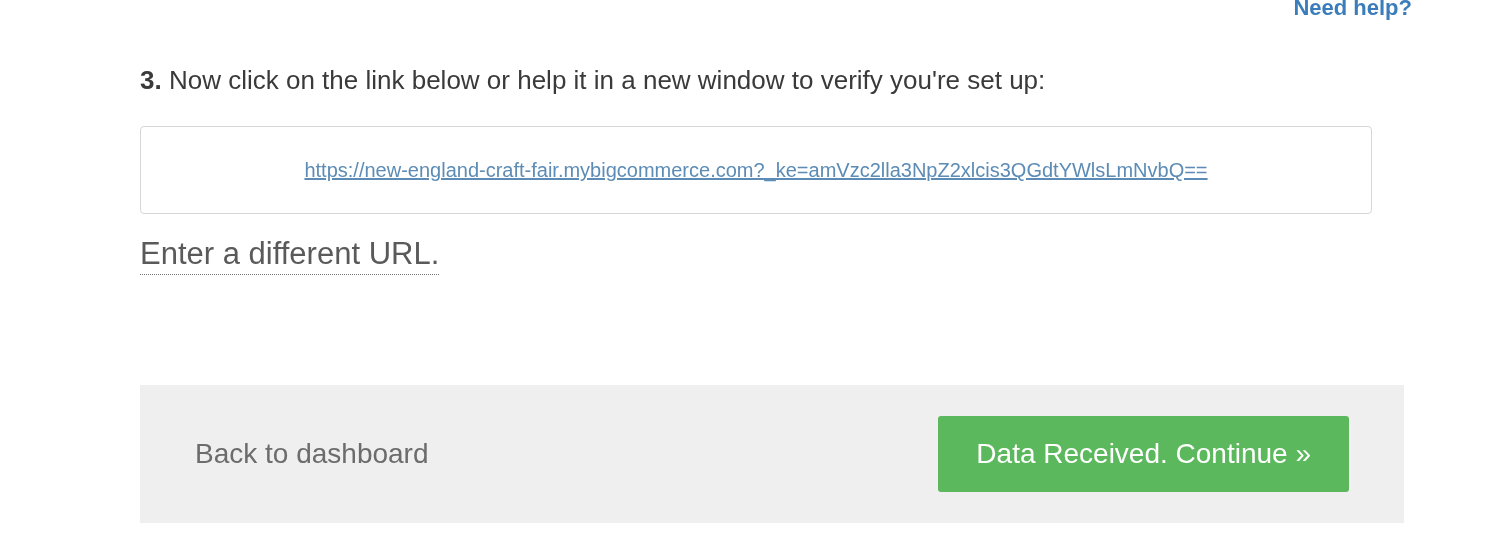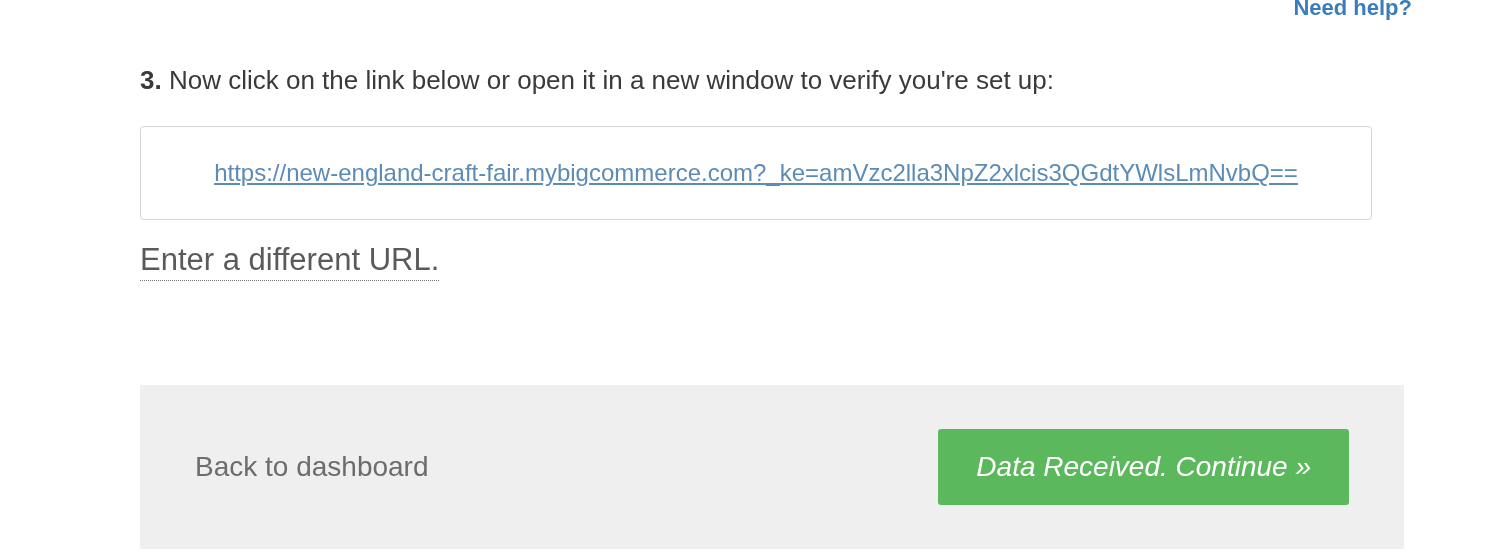--- a/index.html
+++ b/index.html
@@ -36,40 +36,40 @@
     }
     .link-box {
       margin-top: 28px;
       border: 1px solid #d6d6d6;
       border-radius: 4px;
       padding: 28px 20px;
       text-align: center;
     }
     .verify-link {
       color: #5c8cb5;
-      font-size: 24px;
+      font-size: 20px;
       text-decoration: underline;
       line-height: 1.5;
       word-break: break-all;
     }
     .different-url {
       margin-top: 22px;
       font-size: 31px;
       color: #5a5a5a;
       border-bottom: 1px dotted #777;
       display: inline-block;
       padding-bottom: 2px;
       cursor: pointer;
     }
     .footer-bar {
       position: absolute;
       left: 140px;
       right: 108px;
       top: 385px;
-      height: 164px;
+      height: 138px;
       background: #efefef;
       display: flex;
       align-items: center;
       justify-content: space-between;
       padding: 0 55px 0 55px;
     }
     .back-link {
       color: #6c6c6c;
       font-size: 28px;
       cursor: pointer;
@@ -77,32 +77,31 @@
     .continue-btn {
       background: #5cb85c;
       color: #fff;
       border: none;
       border-radius: 3px;
       padding: 22px 38px;
       font-size: 28px;
       font-weight: 500;
       cursor: pointer;
       font-family: inherit;
-      font-style: italic;
     }
   </style>
 </head>
 <body>
 
 <div class="top-help">Need help?</div>
 
 <div class="container">
   <div class="step-text">
     <span class="step-number">3.</span>
-    <span>Now click on the link below or open it in a new window to verify you're set up:</span>
+    <span>Now click on the link below or help it in a new window to verify you're set up:</span>
   </div>
 
   <div class="link-box">
     <a class="verify-link" href="#">https://new-england-craft-fair.mybigcommerce.com?_ke=amVzc2lla3NpZ2xlcis3QGdtYWlsLmNvbQ==</a>
   </div>
 
   <span class="different-url">Enter a different URL.</span>
 </div>
 
 <div class="footer-bar">

